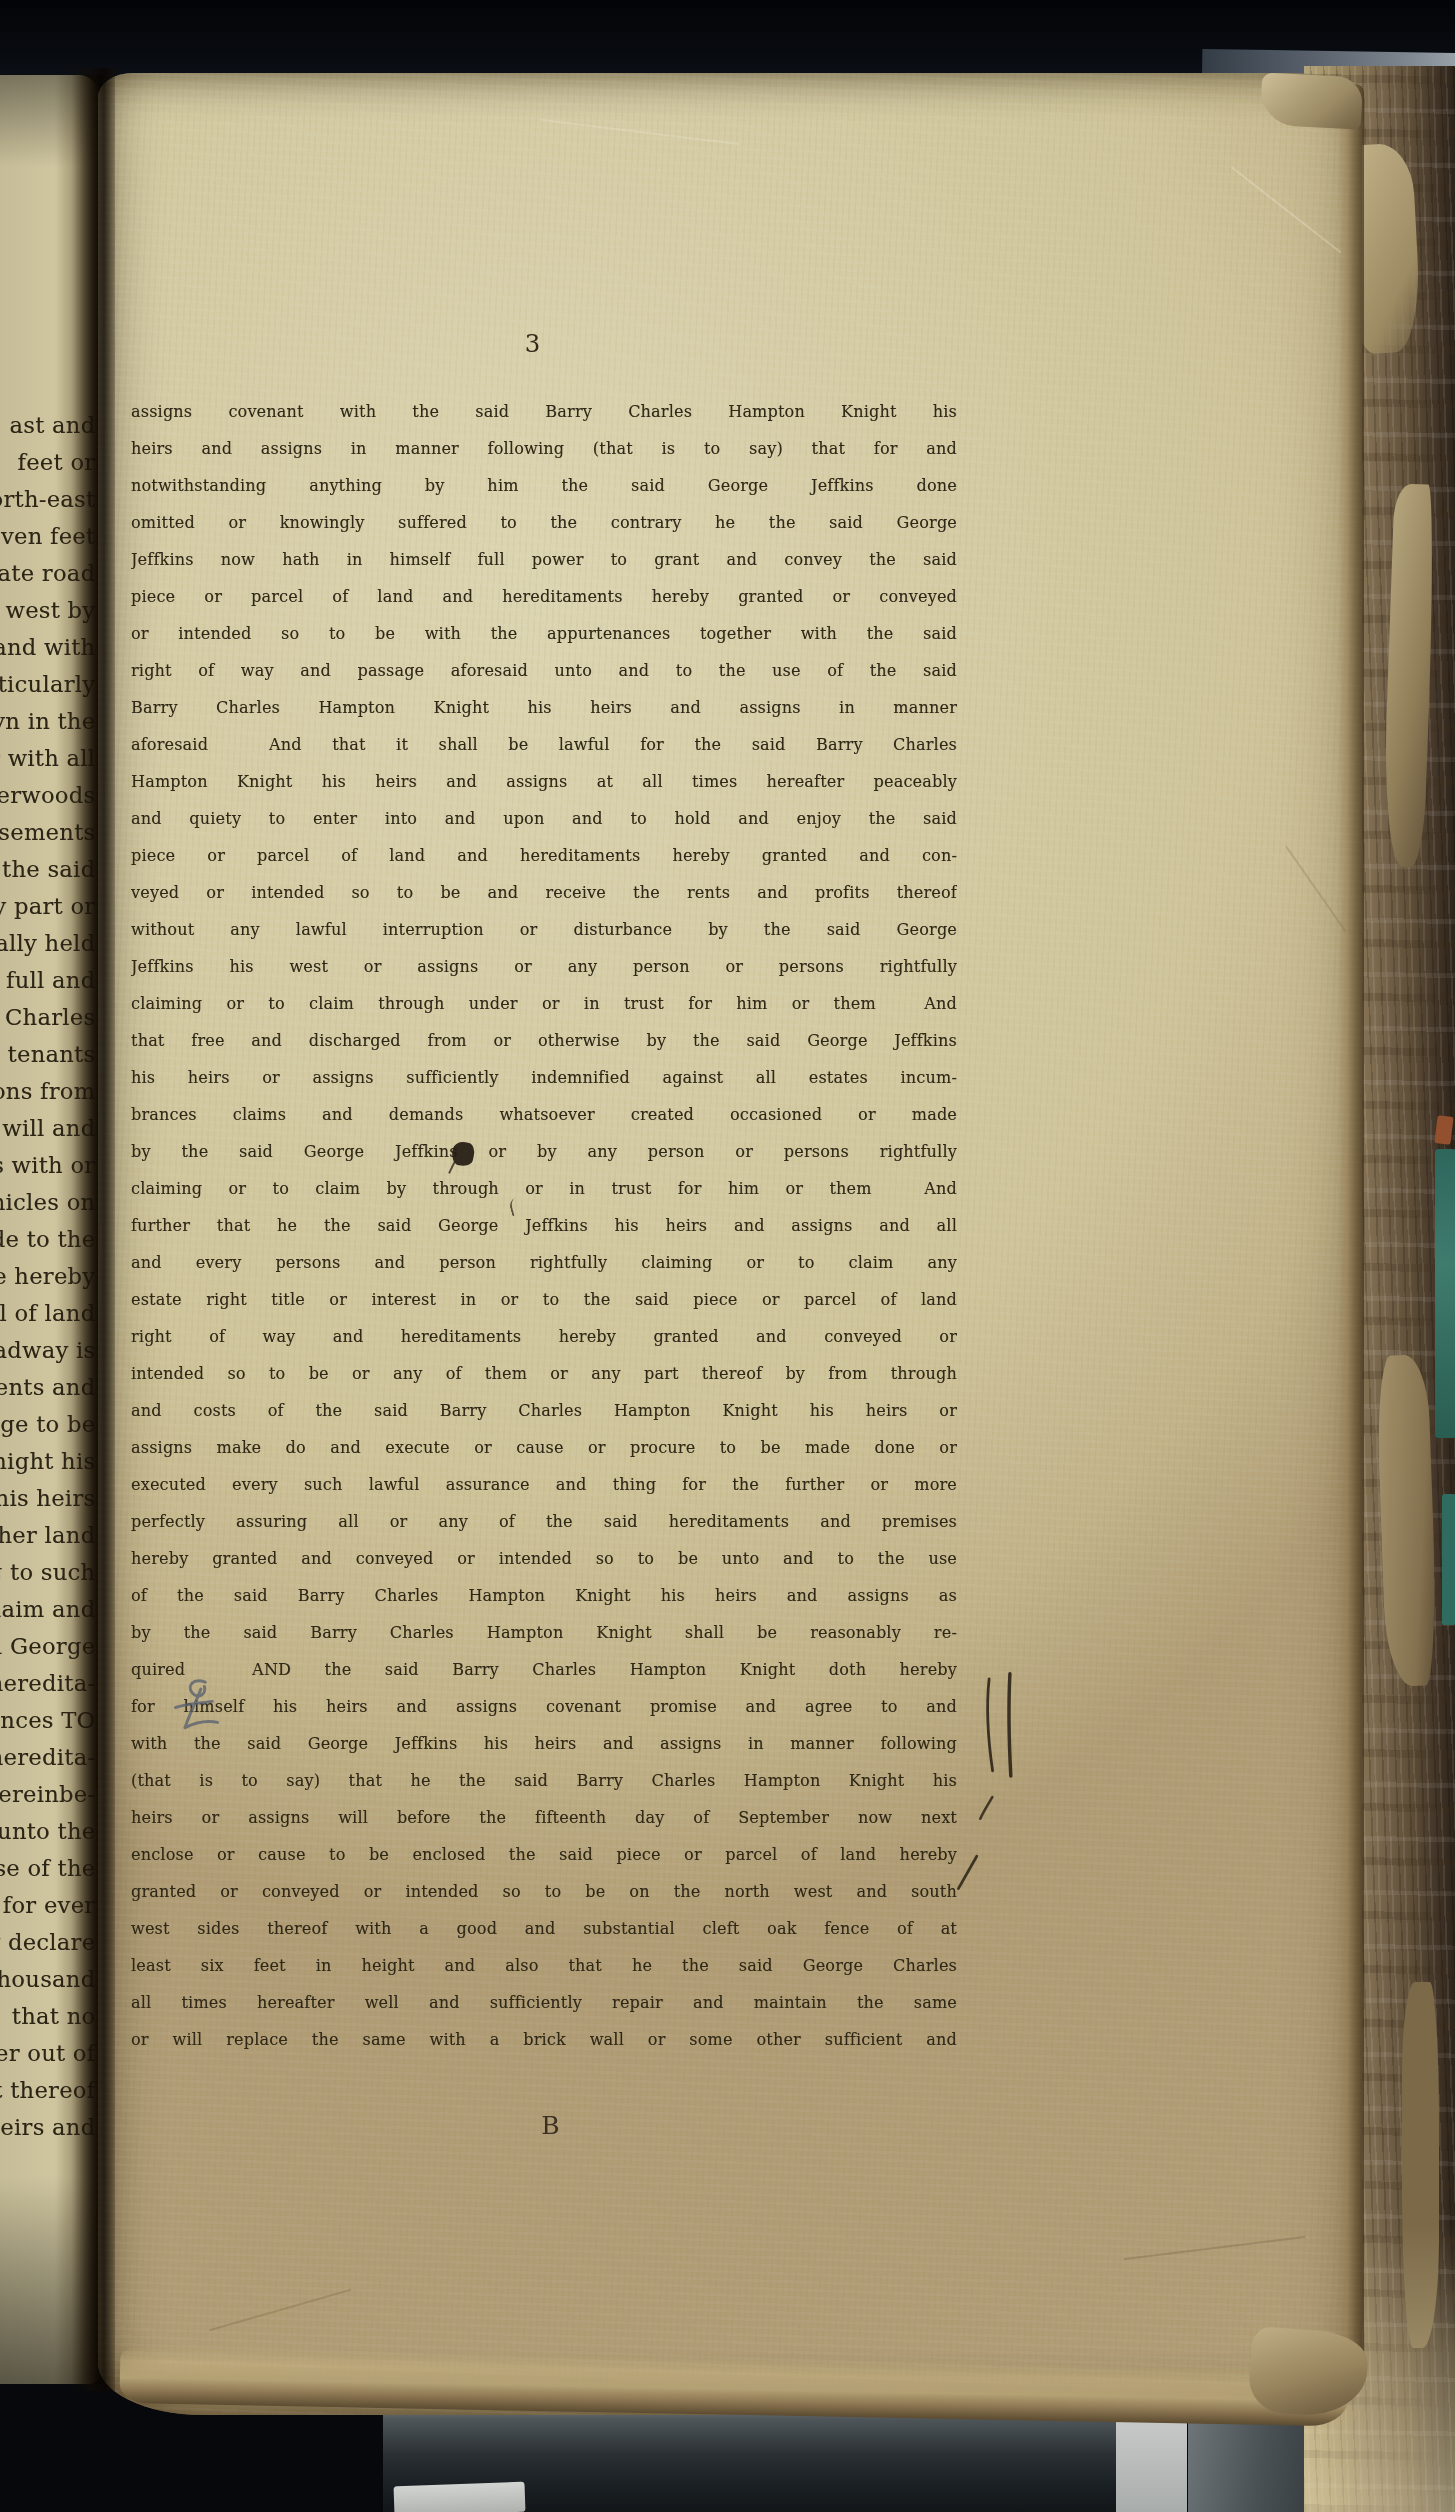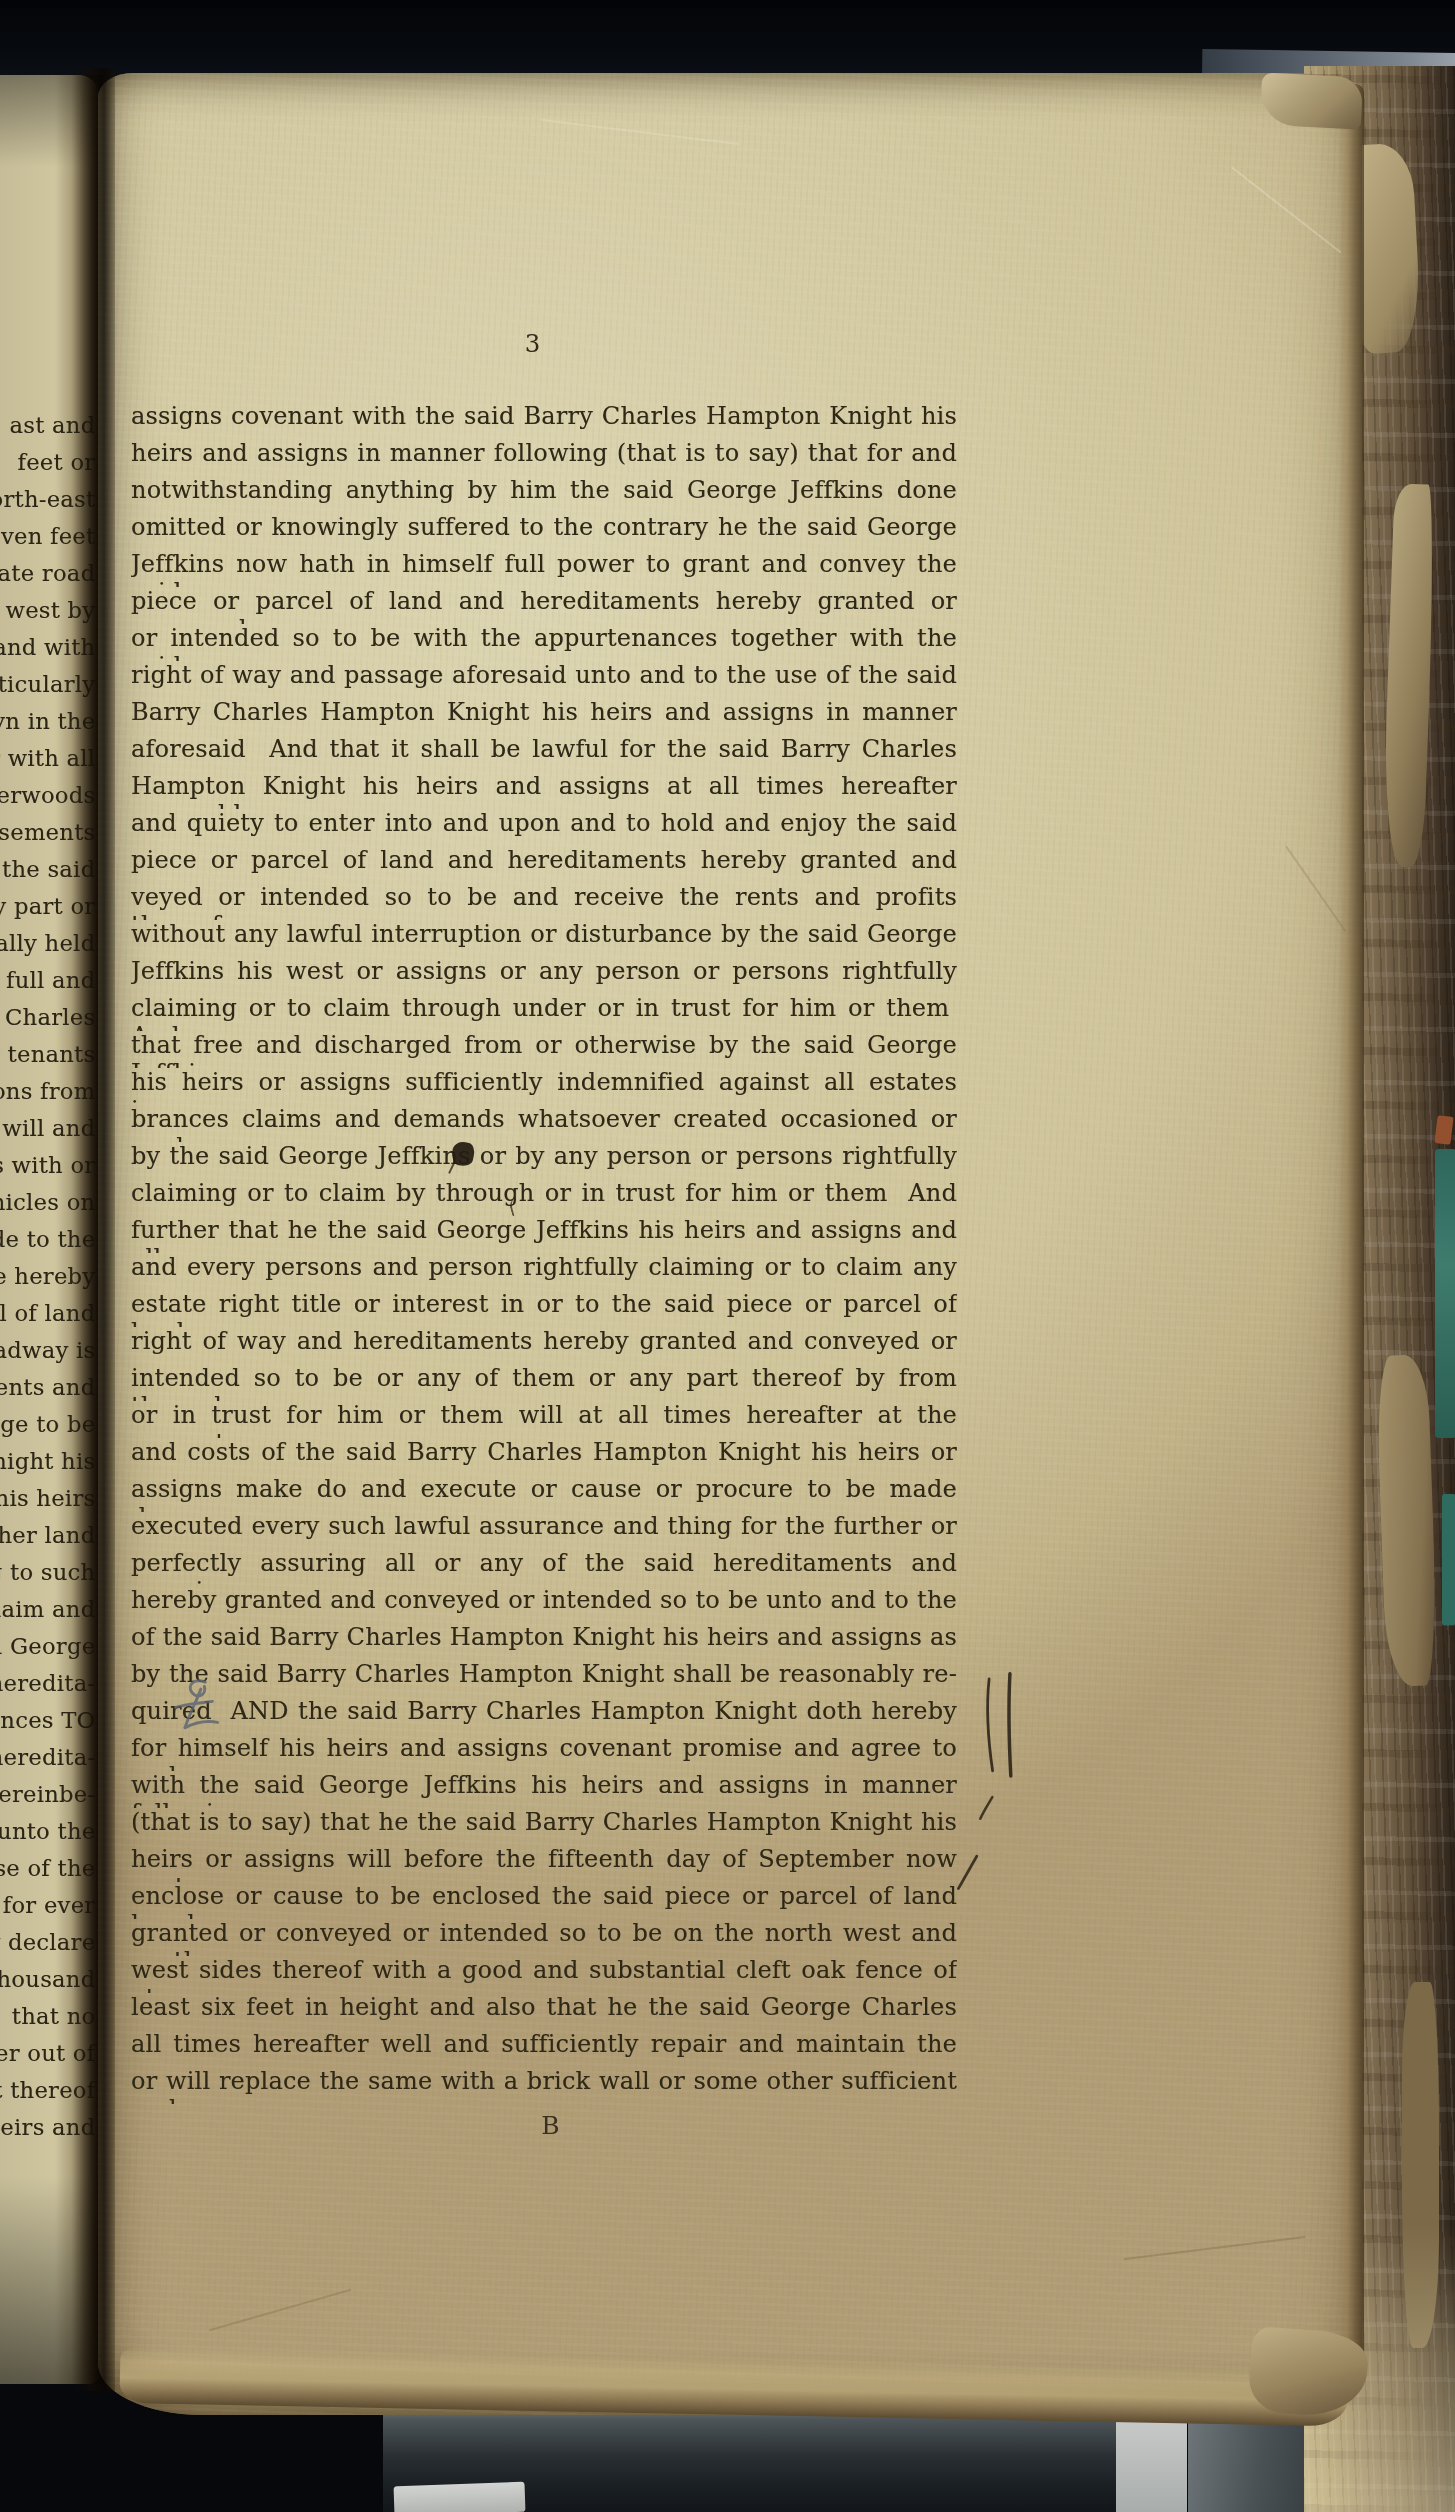--- a/index.html
+++ b/index.html
@@ -88,21 +88,21 @@
     background:linear-gradient(180deg, rgba(195,175,128,0) 0%, rgba(200,180,130,.55) 28%, #b3a073 55%, #8a7551 78%, #5c4b31 100%);
     border-radius:21px 26px 39px 30.5px / 12.2px 15.7px 26px 19px;
     transform:rotate(1.1deg); transform-origin:left center; }
   .corner-wear { position:absolute; left:1250px; top:2330px; width:117px; height:85px; z-index:5;
     background:linear-gradient(160deg,#c0b086,#97835c 55%,#64533a);
     border-radius:15% 45% 55% 30% / 25% 35% 55% 40%; transform:rotate(4deg); }
   
   .page-number { position:absolute; left:489px; top:329px; width:87px; z-index:6;
     font-size:24.4px; color:#32291a; text-align:center; }
   .text-block { position:absolute; left:131px; top:402px; width:826px; z-index:6; }
-  .line { height:37px; overflow:hidden; font-size:24px; color:#2f2817; letter-spacing:0.2px;
+  .line { height:37px; overflow:hidden; font-size:16px; color:#2f2817; letter-spacing:0.2px;
     text-align:justify; text-align-last:justify; text-shadow:0.3px 0.4px 0 rgba(47,40,23,.32); }
   .catchword { position:absolute; left:507px; top:2111px; width:87px; z-index:6;
     font-size:25px; color:#3a3122; text-align:center; }
   
   .mark { position:absolute; z-index:7; }
   .ink-blot { left:452px; top:1142px; width:22px; height:23.5px; background:#241c12;
     border-radius:60% 40% 70% 50% / 50% 60% 40% 70%; transform:rotate(12deg); opacity:.92; }
   .ink-blot::after { content:""; position:absolute; left:1.7px; top:21px; width:1.7px; height:13px;
     background:rgba(36,28,18,.8); transform:rotate(14deg); }
   .accent-mark { left:510px; top:1198px; width:10.4px; height:17.4px;
@@ -226,21 +226,20 @@
       <div class="line">that free and discharged from or otherwise by the said George Jeffkins</div>
       <div class="line">his heirs or assigns sufficiently indemnified against all estates incum-</div>
       <div class="line">brances claims and demands whatsoever created occasioned or made</div>
       <div class="line">by the said George Jeffkins or by any person or persons rightfully</div>
       <div class="line">claiming or to claim by through or in trust for him or them&nbsp; And</div>
       <div class="line">further that he the said George Jeffkins his heirs and assigns and all</div>
       <div class="line">and every persons and person rightfully claiming or to claim any</div>
       <div class="line">estate right title or interest in or to the said piece or parcel of land</div>
       <div class="line">right of way and hereditaments hereby granted and conveyed or</div>
       <div class="line">intended so to be or any of them or any part thereof by from through</div>
-      <div class="line">or in trust for him or them will at all times hereafter at the request</div>
       <div class="line">and costs of the said Barry Charles Hampton Knight his heirs or</div>
       <div class="line">assigns make do and execute or cause or procure to be made done or</div>
       <div class="line">executed every such lawful assurance and thing for the further or more</div>
       <div class="line">perfectly assuring all or any of the said hereditaments and premises</div>
       <div class="line">hereby granted and conveyed or intended so to be unto and to the use</div>
       <div class="line">of the said Barry Charles Hampton Knight his heirs and assigns as</div>
       <div class="line">by the said Barry Charles Hampton Knight shall be reasonably re-</div>
       <div class="line">quired&nbsp;&nbsp;AND the said Barry Charles Hampton Knight doth hereby</div>
       <div class="line">for himself his heirs and assigns covenant promise and agree to and</div>
       <div class="line">with the said George Jeffkins his heirs and assigns in manner following</div>

